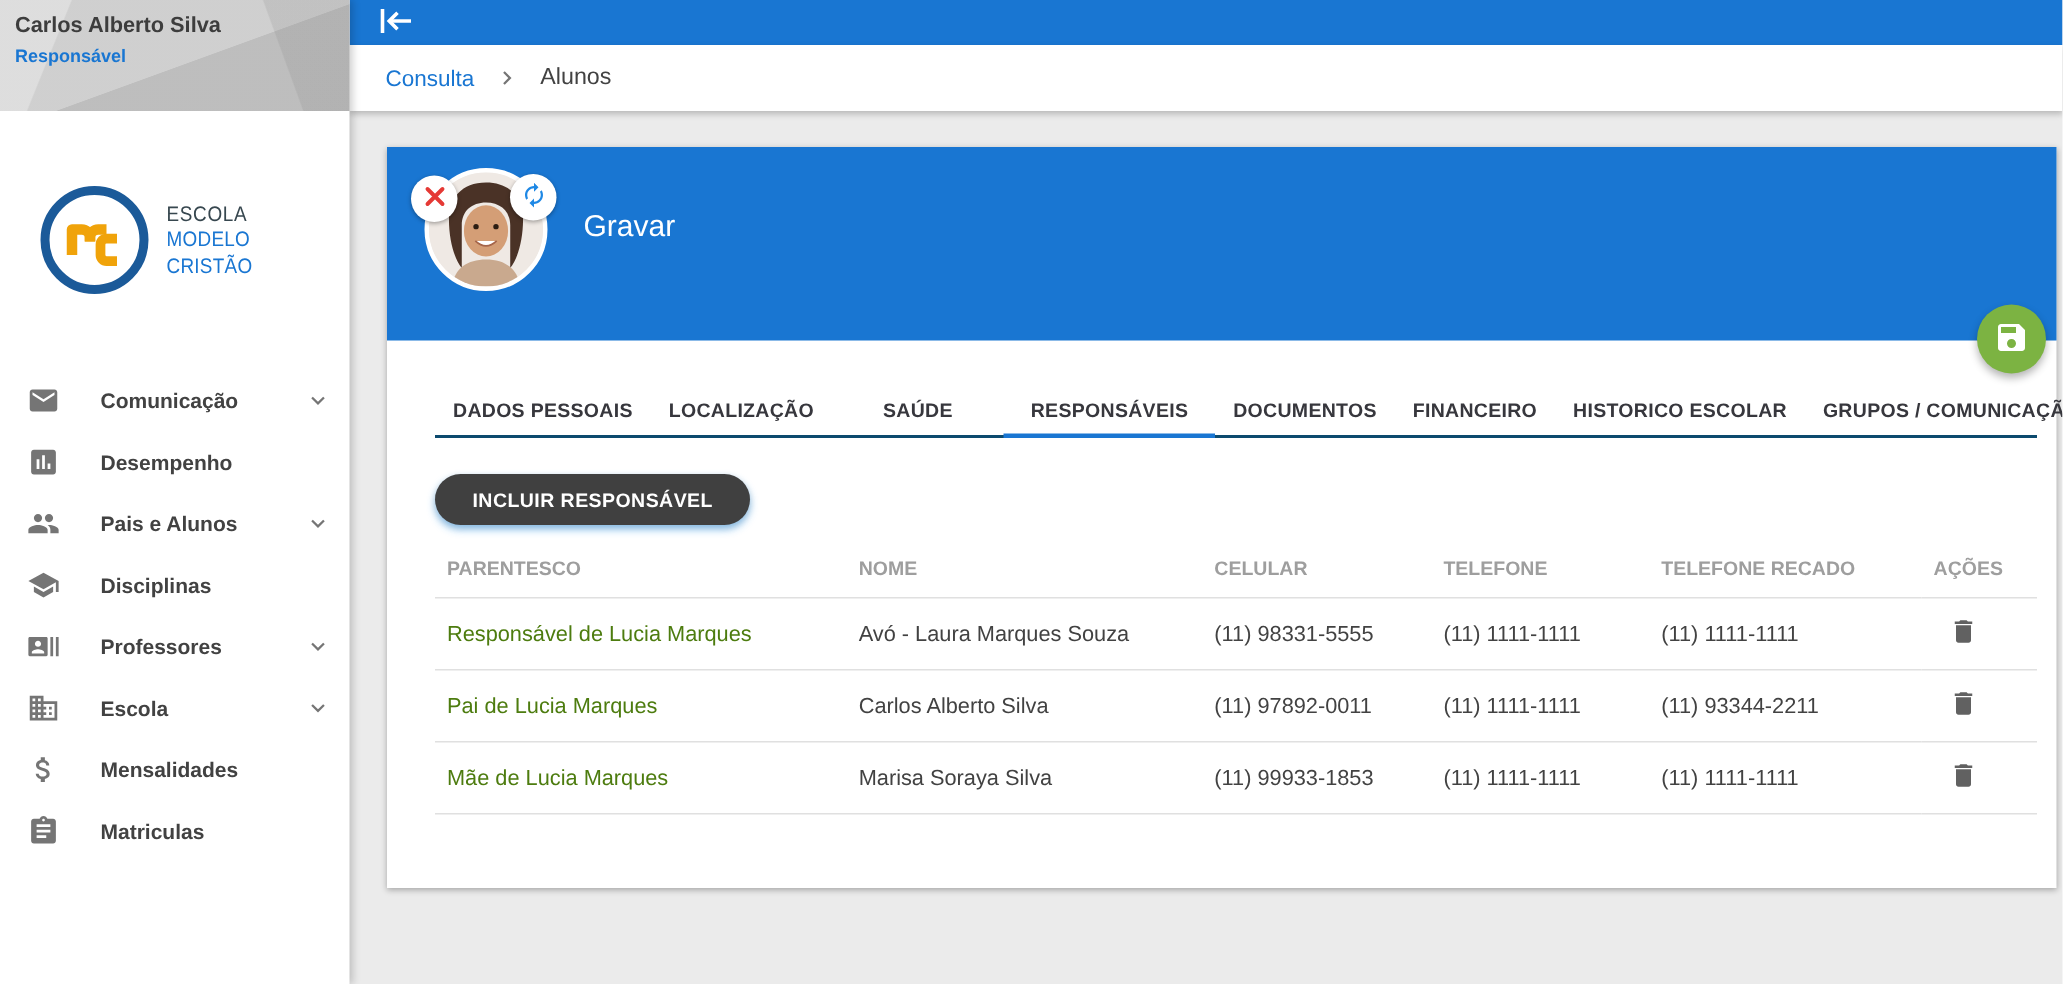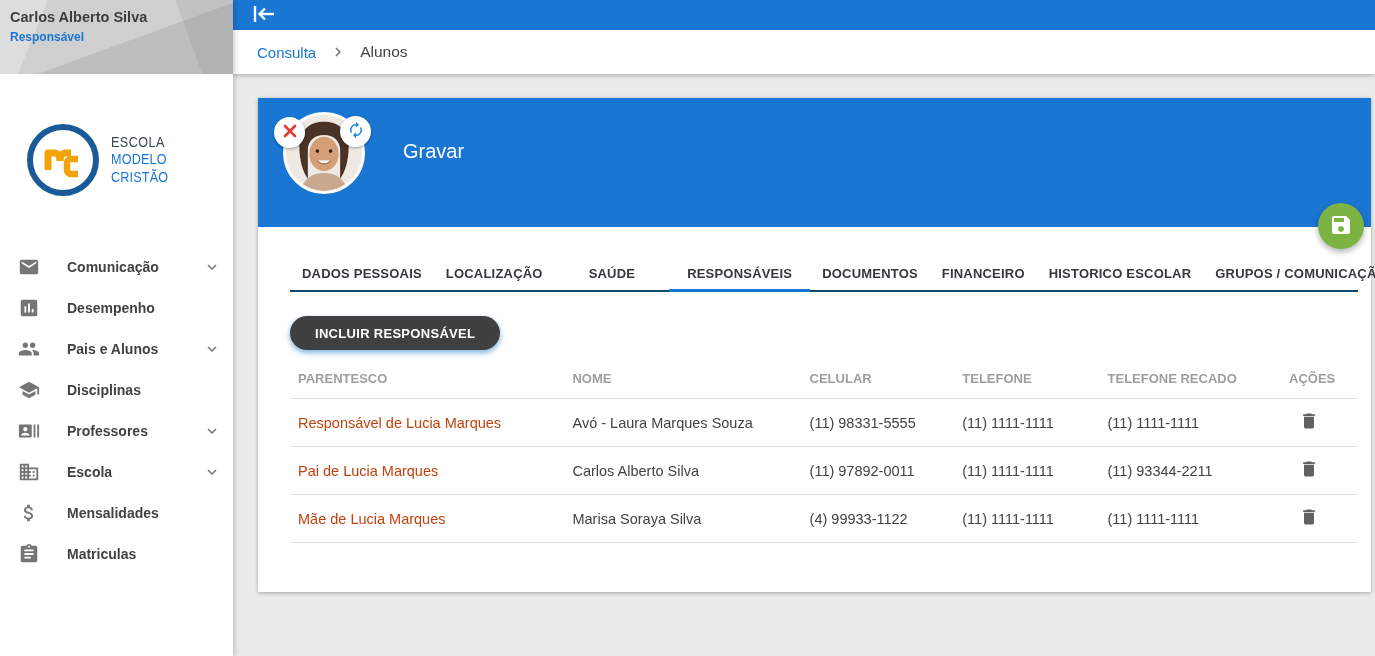--- a/index.html
+++ b/index.html
@@ -71,21 +71,21 @@
     width:82px; height:82px; border-radius:50%; border:3px solid #fff;
     overflow:hidden; background:#efe9e4;
   }
   .mini-btn {
     position:absolute; width:31px; height:31px; border-radius:50%; background:#fff;
     box-shadow:0 1px 3px rgba(0,0,0,.35); display:grid; place-items:center;
     border:none; cursor:pointer; padding:0; z-index:4;
   }
   .btn-x { left:-9px; top:5px; }
   .btn-refresh { left:57px; top:4px; }
-  .card-title { position:absolute; left:145px; top:42px; color:#fff; font-size:20px; }
+  .card-title { position:absolute; left:131px; top:42px; color:#fff; font-size:20px; }
   .fab {
     position:absolute; right:7px; top:105px; width:46px; height:46px; border-radius:50%;
     background:#7cb342; border:none; cursor:pointer; display:grid; place-items:center;
     box-shadow:0 3px 6px rgba(0,0,0,.3); z-index:5;
   }
 
   .card-body { padding:0 13px 0 32px; }
   .tabs { display:flex; margin-top:31px; border-bottom:2px solid #0c4a6e; }
   .tab {
     height:34px; display:flex; align-items:center; padding:0 12px;
@@ -105,21 +105,21 @@
 
   table.resp-table { width:100%; border-collapse:collapse; margin-top:21px; table-layout:fixed; }
   .resp-table th {
     font-size:13px; font-weight:bold; color:#9e9e9e; text-align:left;
     padding:0 8px 12px 8px; border-bottom:1px solid #e0e0e0; white-space:nowrap;
   }
   .resp-table td {
     height:48px; border-bottom:1px solid #e0e0e0; font-size:14.5px; color:#424242;
     padding:0 8px; white-space:nowrap; overflow:hidden;
   }
-  .resp-table td.link-cell { color:#c2410c; cursor:pointer;margin-left:22px; }
+  .resp-table td.link-cell { color:#4d7c0f; cursor:pointer;margin-left:22px; }
   .trash-btn { background:none; border:none; cursor:pointer; padding:2px 4px; margin-left:6px; }
 </style>
 </head>
 <body>
 
 <div class="app">
 
   <aside class="sidebar">
     <div class="user-panel">
       <div class="user-name">Carlos Alberto Silva</div>
@@ -343,21 +343,21 @@
                   <td>(11) 97892-0011</td>
                   <td>(11) 1111-1111</td>
                   <td>(11) 93344-2211</td>
                   <td><button class="trash-btn"><span><svg width="20" height="20" viewBox="0 0 24 24">
                           <path d="M6 19c0 1.1.9 2 2 2h8c1.1 0 2-.9 2-2V7H6v12zM19 4h-3.5l-1-1h-5l-1 1H5v2h14V4z" fill="#616161"></path>
                         </svg></span></button></td>
                 </tr>
                 <tr>
                   <td class="link-cell">Mãe de Lucia Marques</td>
                   <td>Marisa Soraya Silva</td>
-                  <td>(4) 99933-1122</td>
+                  <td>(11) 99933-1853</td>
                   <td>(11) 1111-1111</td>
                   <td>(11) 1111-1111</td>
                   <td><button class="trash-btn"><span><svg width="20" height="20" viewBox="0 0 24 24">
                           <path d="M6 19c0 1.1.9 2 2 2h8c1.1 0 2-.9 2-2V7H6v12zM19 4h-3.5l-1-1h-5l-1 1H5v2h14V4z" fill="#616161"></path>
                         </svg></span></button></td>
                 </tr>
               </tbody>
           </table>
         </div>
 

